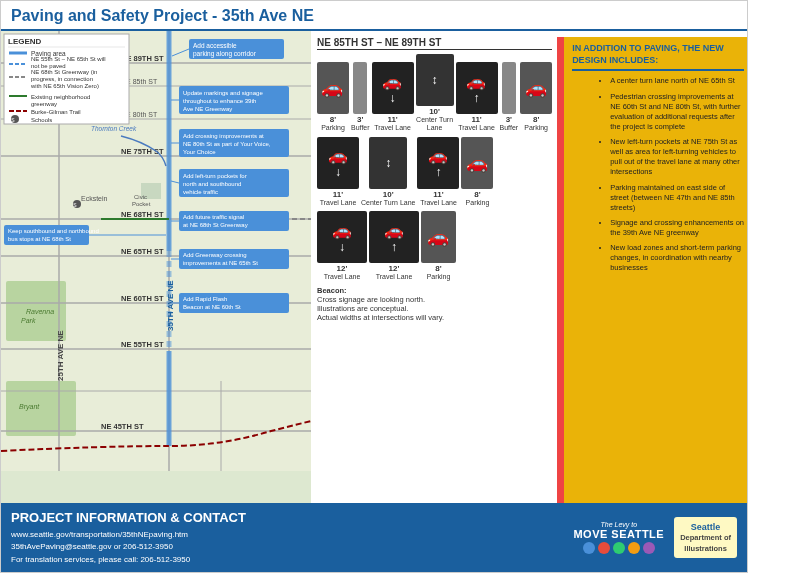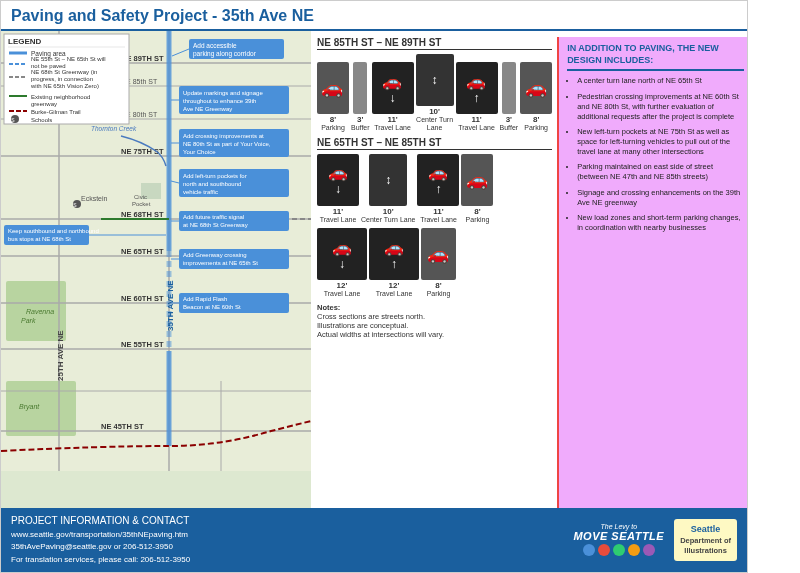--- a/index.html
+++ b/index.html
@@ -122,42 +122,43 @@
       margin-top: 2px;
     }
     .notes-title {
       font-weight: bold;
     }
 
     
     .info-panel {
       width: 195px;
       min-width: 195px;
-      background: #f0abfc;
-      border-left: 2px solid #ef4444;
+      background: #eab308;
+      border-left: 7px solid #ef4444;
       padding: 6px 8px;
       font-size: 7.5px;
     }
     .info-title {
       font-size: 9px;
       font-weight: bold;
       color: #1a5f9e;
       line-height: 1.3;
       margin-bottom: 5px;
       border-bottom: 2px solid #1a5f9e;
       padding-bottom: 3px;
     }
     .info-list {
       list-style: disc;
       padding-left: 10px;
     }
     .info-list li {
       margin-bottom: 5px;
       line-height: 1.35;
       color: #222;
+      margin-left: 28px;
     }
 
     
     .footer {
       background: #1a5f9e;
       color: white;
       padding: 5px 10px;
       display: flex;
       align-items: center;
       justify-content: space-between;
@@ -403,21 +404,20 @@
                 <div class="lane-graphic parking" style="width:32px;height:52px;">
                   <span style="font-size:18px;color:white;">🚗</span>
                 </div>
                 <div class="lane-width">8'</div>
                 <div class="lane-label">Parking</div>
               </div>
             </div>
           </div>
 
           <div class="section-block">
-            <div class="section-title">NE 65TH ST – NE 85TH ST</div>
             <div style="display:flex; align-items:flex-end; gap:2px;">
               <div class="lane-block">
                 <div class="lane-graphic" style="width:42px;height:52px;background:#222; display:flex;flex-direction:column;align-items:center;justify-content:center;">
                   <span style="font-size:16px;color:white;">🚗</span>
                   <span style="font-size:12px;color:white;">↓</span>
                 </div>
                 <div class="lane-width">11'</div>
                 <div class="lane-label">Travel Lane</div>
               </div>
               <div class="lane-block">
@@ -467,53 +467,53 @@
                 <div class="lane-graphic parking" style="width:35px;height:52px;">
                   <span style="font-size:18px;color:white;">🚗</span>
                 </div>
                 <div class="lane-width">8'</div>
                 <div class="lane-label">Parking</div>
               </div>
             </div>
           </div>
 
           <div class="notes-box">
-            <span class="notes-title">Notes:</span><br>
-            <span>Cross sections are streets north.</span><br>
+            <span class="notes-title">Beacon:</span><br>
+            <span>Cross signage are looking north.</span><br>
             <span>Illustrations are conceptual.</span><br>
             <span>Actual widths at intersections will vary.</span>
           </div>
         </div>
 
         <div class="info-panel">
           <div class="info-title">IN ADDITION TO PAVING, THE NEW DESIGN INCLUDES:</div>
           <ul class="info-list">
             <li>A center turn lane north of NE 65th St</li>
             <li>Pedestrian crossing improvements at NE 60th St and NE 80th St, with further evaluation of additional requests after the project is complete</li>
-            <li>New left-turn pockets at NE 75th St as well as space for left-turning vehicles to pull out of the travel lane at many other intersections</li>
+            <li>New left-turn pockets at NE 75th St as well as area for left-turning vehicles to pull out of the travel lane at many other intersections</li>
             <li>Parking maintained on east side of street (between NE 47th and NE 85th streets)</li>
             <li>Signage and crossing enhancements on the 39th Ave NE greenway</li>
             <li>New load zones and short-term parking changes, in coordination with nearby businesses</li>
           </ul>
         </div>
       </div>
     </div>
   </div>
 
   <div class="footer">
     <div class="footer-contact">
-      <div style="font-weight:normal; font-size:10px;">PROJECT INFORMATION &amp; CONTACT</div>
+      <div style="font-weight:bold; font-size:13px;">PROJECT INFORMATION &amp; CONTACT</div>
       <div>www.seattle.gov/transportation/35thNEpaving.htm</div>
       <div>35thAvePaving@seattle.gov or 206-512-3950</div>
       <div>For translation services, please call: 206-512-3950</div>
     </div>
     <div class="footer-logos">
       <div style="text-align:center;">
         <div style="font-size:7px;color:white;font-style:italic;">The Levy to</div>
-        <div style="font-size:11px;font-weight:bold;color:white;letter-spacing:0.5px;font-style:italic;">MOVE SEATTLE</div>
+        <div style="font-size:11px;font-weight:bold;color:white;letter-spacing:0.5px;">MOVE SEATTLE</div>
         <div style="display:flex;gap:3px;margin-top:2px;justify-content:center;">
           <div style="width:12px;height:12px;background:#4a90d9;border-radius:50%;"></div>
           <div style="width:12px;height:12px;background:#e74c3c;border-radius:50%;"></div>
           <div style="width:12px;height:12px;background:#2ecc71;border-radius:50%;"></div>
           <div style="width:12px;height:12px;background:#f39c12;border-radius:50%;"></div>
           <div style="width:12px;height:12px;background:#9b59b6;border-radius:50%;"></div>
         </div>
       </div>
       <div class="sdot-logo">
         <div style="font-size:9px; font-weight:bold; color:#1a5f9e;">Seattle</div>

